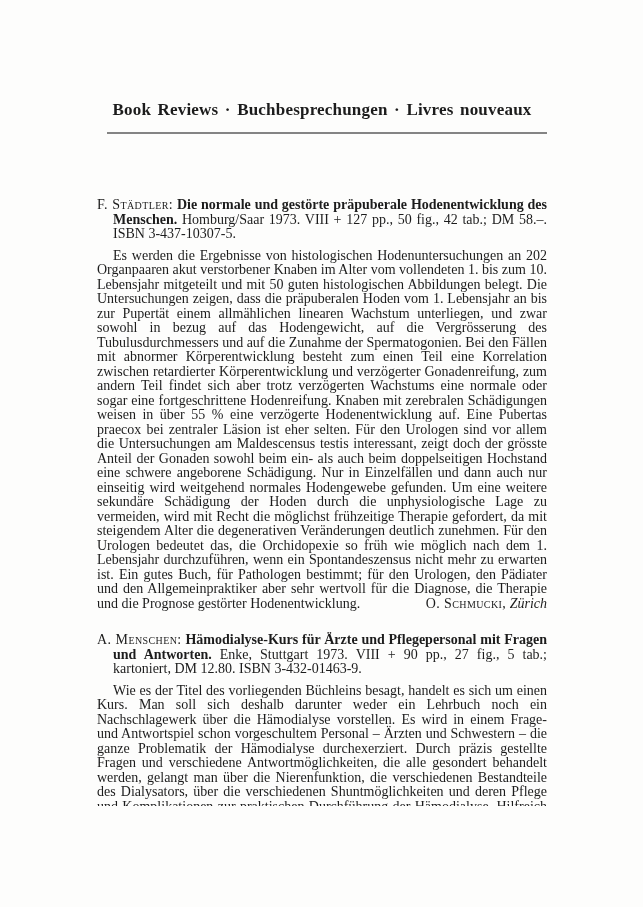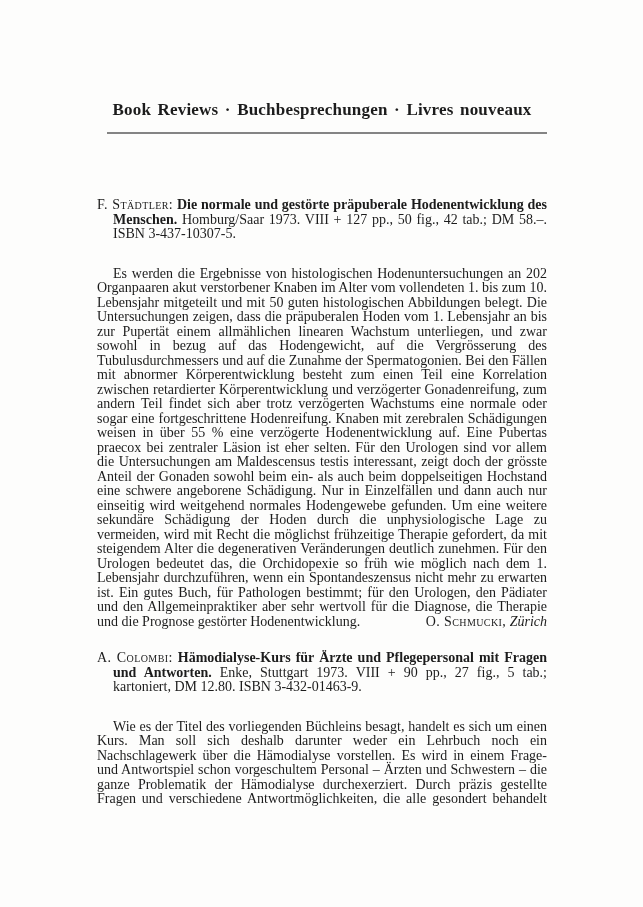--- a/index.html
+++ b/index.html
@@ -54,21 +54,21 @@
   .reference {
     padding-left: 16px;
     text-indent: -16px;
   }
   .reference b { font-weight: bold; }
   .smallcaps {
     font-variant: small-caps;
     letter-spacing: 0.4px;
   }
   .review-body {
-    margin-top: 25px;
+    margin-top: 7px;
     text-indent: 16px;
   }
   .review-body::after { content: ""; display: block; clear: both; }
   .signature-float {
     float: right;
     text-indent: 0;
     padding-left: 14px;
   }
   .signature-line {
     text-align: right;
@@ -85,18 +85,18 @@
     <h1 class="page-title">Book Reviews · Buchbesprechungen · Livres nouveaux</h1>
 
     <hr class="divider">
 
     <section class="review review--first">
       <p class="reference"><span class="smallcaps">F. Städtler:</span> <b>Die normale und gestörte präpuberale Hodenentwicklung des Menschen.</b> <span>Homburg/Saar 1973. VIII + 127 pp., 50 fig., 42 tab.; DM 58.–. ISBN 3-437-10307-5.</span></p>
       <p class="review-body"><span>Es werden die Ergebnisse von histologischen Hodenuntersuchungen an 202 Organpaaren akut verstorbener Knaben im Alter vom vollendeten 1. bis zum 10. Lebensjahr mitgeteilt und mit 50 guten histologischen Abbildungen belegt. Die Untersuchungen zeigen, dass die präpuberalen Hoden vom 1. Lebensjahr an bis zur Pupertät einem allmählichen linearen Wachstum unterliegen, und zwar sowohl in bezug auf das Hodengewicht, auf die Vergrösserung des Tubulusdurchmessers und auf die Zunahme der Spermatogonien. Bei den Fällen mit abnormer Körperentwicklung besteht zum einen Teil eine Korrelation zwischen retardierter Körperentwicklung und verzögerter Gonadenreifung, zum andern Teil findet sich aber trotz verzögerten Wachstums eine normale oder sogar eine fortgeschrittene Hodenreifung. Knaben mit zerebralen Schädigungen weisen in über 55 % eine verzögerte Hodenentwicklung auf. Eine Pubertas praecox bei zentraler Läsion ist eher selten. Für den Urologen sind vor allem die Untersuchungen am Maldescensus testis interessant, zeigt doch der grösste Anteil der Gonaden sowohl beim ein- als auch beim doppelseitigen Hochstand eine schwere angeborene Schädigung. Nur in Einzelfällen und dann auch nur einseitig wird weitgehend normales Hodengewebe gefunden. Um eine weitere sekundäre Schädigung der Hoden durch die unphysiologische Lage zu vermeiden, wird mit Recht die möglichst frühzeitige Therapie gefordert, da mit steigendem Alter die degenerativen Veränderungen deutlich zunehmen. Für den Urologen bedeutet das, die Orchidopexie so früh wie möglich nach dem 1. Lebensjahr durchzuführen, wenn ein Spontandeszensus nicht mehr zu erwarten ist. Ein gutes Buch, für Pathologen bestimmt; für den Urologen, den Pädiater und den Allgemeinpraktiker aber sehr wertvoll für die Diagnose, die Therapie und die Prognose gestörter Hodenentwicklung.</span><span class="signature signature-float"><span class="smallcaps">O. Schmucki,</span> <i>Zürich</i></span></p>
     </section>
 
     <section class="review review--second">
-      <p class="reference"><span class="smallcaps">A. Colombi:</span> <b>Hämodialyse-Kurs für Ärzte und Pflegepersonal mit Fragen und Antworten.</b> <span>Enke, Stuttgart 1973. VIII + 90 pp., 27 fig., 5 tab.; kartoniert, DM 12.80. ISBN 3-432-01463-9.</span></p>
+      <p class="reference"><span class="smallcaps">A. Menschen:</span> <b>Hämodialyse-Kurs für Ärzte und Pflegepersonal mit Fragen und Antworten.</b> <span>Enke, Stuttgart 1973. VIII + 90 pp., 27 fig., 5 tab.; kartoniert, DM 12.80. ISBN 3-432-01463-9.</span></p>
       <p class="review-body"><span>Wie es der Titel des vorliegenden Büchleins besagt, handelt es sich um einen Kurs. Man soll sich deshalb darunter weder ein Lehrbuch noch ein Nachschlagewerk über die Hämodialyse vorstellen. Es wird in einem Frage- und Antwortspiel schon vorgeschultem Personal – Ärzten und Schwestern – die ganze Problematik der Hämodialyse durchexerziert. Durch präzis gestellte Fragen und verschiedene Antwortmöglichkeiten, die alle gesondert behandelt werden, gelangt man über die Nierenfunktion, die verschiedenen Bestandteile des Dialysators, über die verschiedenen Shuntmöglichkeiten und deren Pflege und Komplikationen zur praktischen Durchführung der Hämodialyse. Hilfreich ist ein Anhang mit den verschiedensten Komplikationen bei Dialysepatienten, deren Symptomatologie und Therapie. Sicher findet dieses Werk, dem man etwas mehr Übersichtlichkeit in der Gestaltung wünschen möchte, bei dafür Interessierten gute Aufnahme.</span></p>
     </section>
 
   </div>
 </div>
 
 </body></html>

